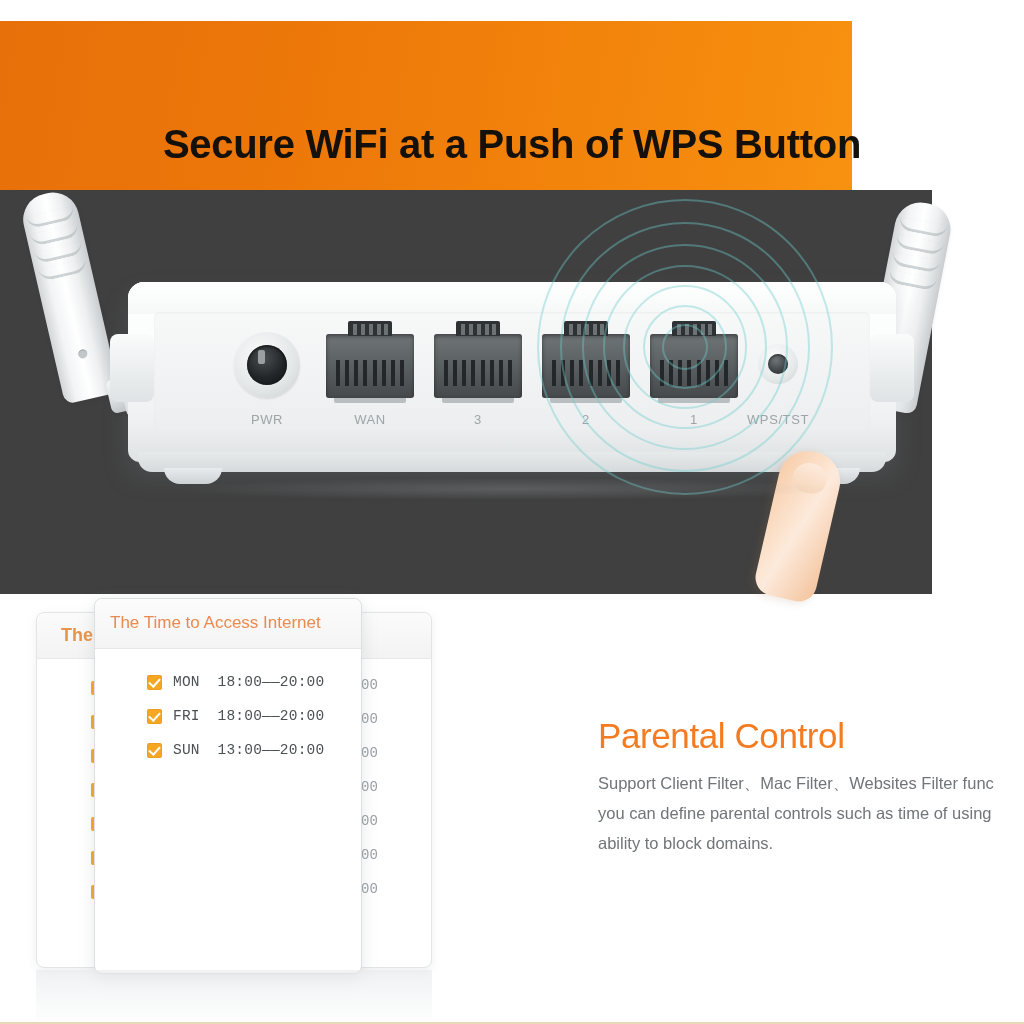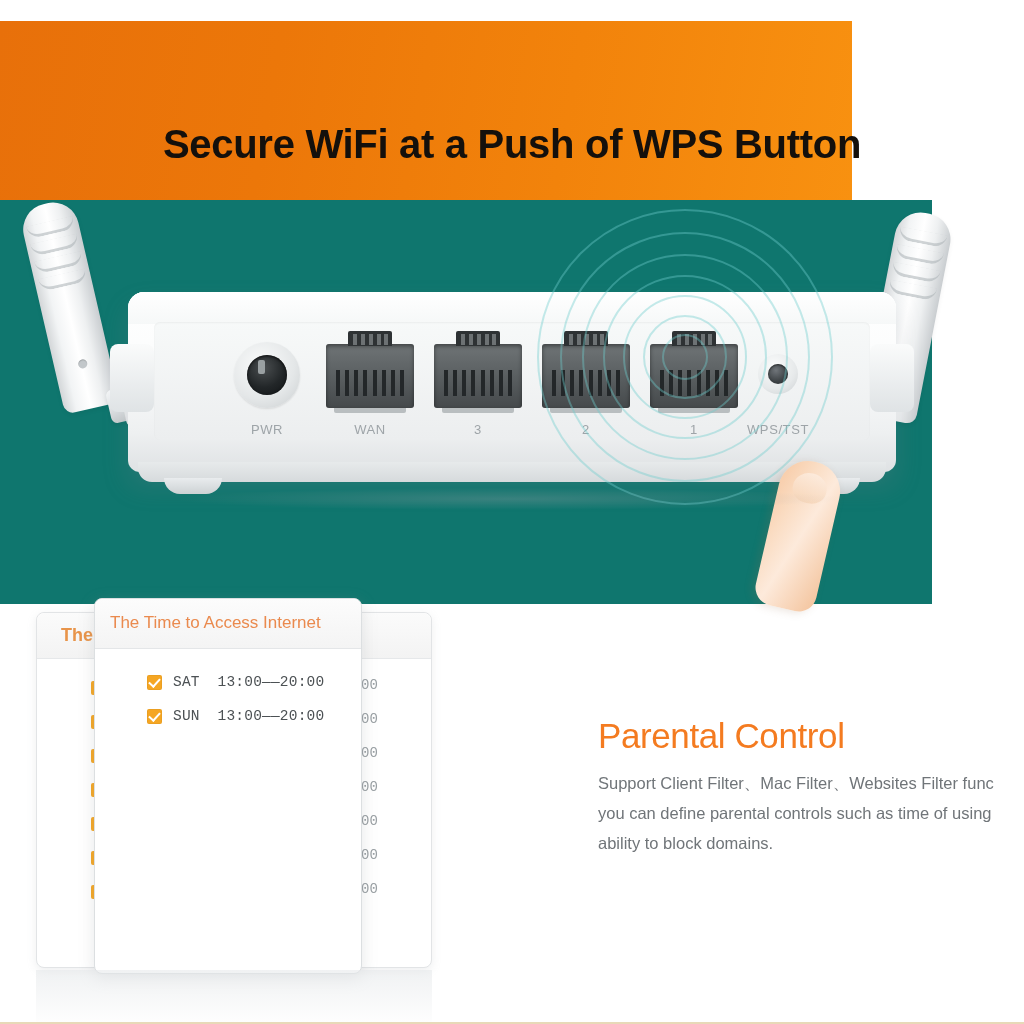--- a/index.html
+++ b/index.html
@@ -20,22 +20,22 @@
   .header-title {
     position:absolute; left:0; top:101px; width:1024px;
     text-align:center;
     font-size:40px; font-weight:bold; color:#14100c;
     letter-spacing:-0.3px;
     font-family:"Liberation Sans", sans-serif;
   }
 
   
   .router-scene {
-    position:absolute; left:0; top:200px; width:932px; height:404px;
-    background:#0f766e;
+    position:absolute; left:0; top:190px; width:932px; height:404px;
+    background:#404040;
   }
 
   
   .antenna { position:absolute; }
   .ant-shaft {
     position:absolute;
     width:56px; height:210px;
     background:linear-gradient(90deg,#d3d6d8 0%, #f2f4f5 22%, #ffffff 48%, #eef0f1 72%, #c9cdd0 100%);
     border-radius:26px 26px 10px 10px;
     box-shadow:0 2px 5px rgba(0,0,0,0.06);
@@ -489,32 +489,39 @@
       </div>
     </div>
   </div>
 
   <div class="panel-front">
     <div class="ph">
       <span>The Time to Access Internet</span>
     </div>
     <div class="sched-list">
 
-
-
-
-
-
       <div class="sched-row">
         <div class="cbox"></div>
         <div class="txt">
-          <span>SAT</span>&nbsp;
-          <span>13:00——20:00</span>
-        </div>
-      </div>
+          <span>MON</span>&nbsp;
+          <span>18:00——20:00</span>
+        </div>
+      </div>
+
+
+
+
+      <div class="sched-row">
+        <div class="cbox"></div>
+        <div class="txt">
+          <span>FRI</span>&nbsp;
+          <span>18:00——20:00</span>
+        </div>
+      </div>
+
 
       <div class="sched-row">
         <div class="cbox"></div>
         <div class="txt">
           <span>SUN</span>&nbsp;
           <span>13:00——20:00</span>
         </div>
       </div>
 
     </div>

